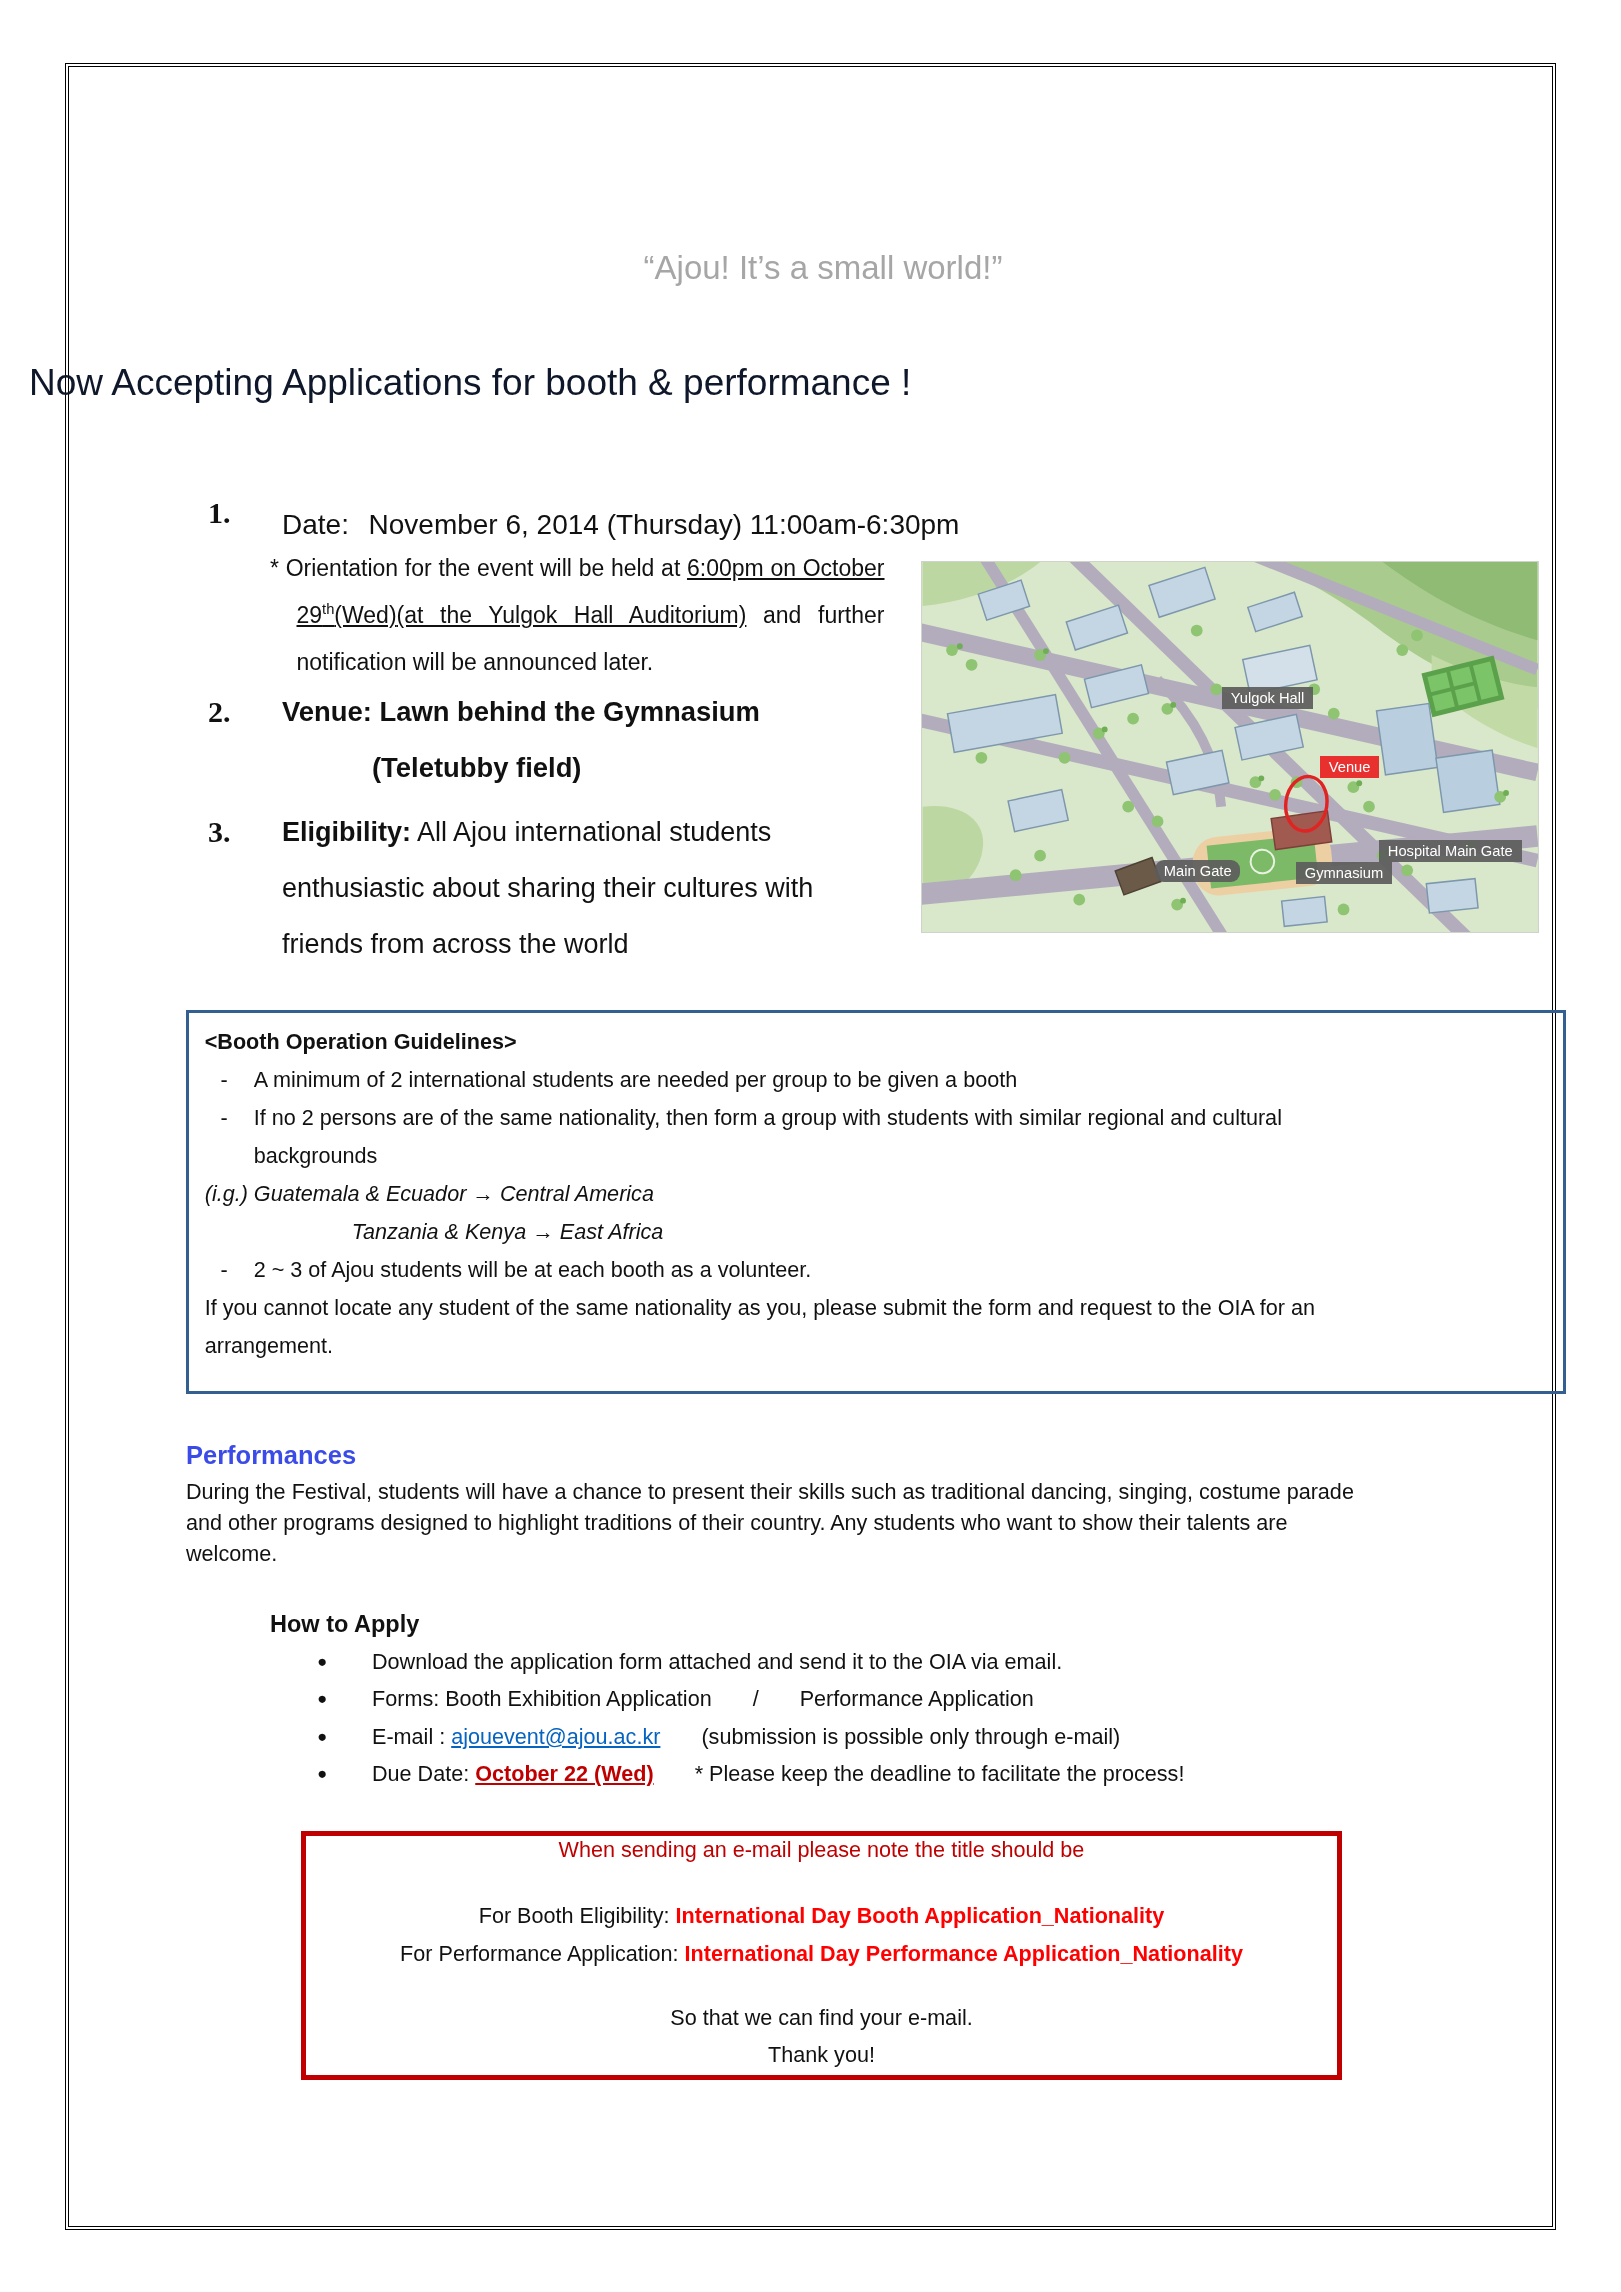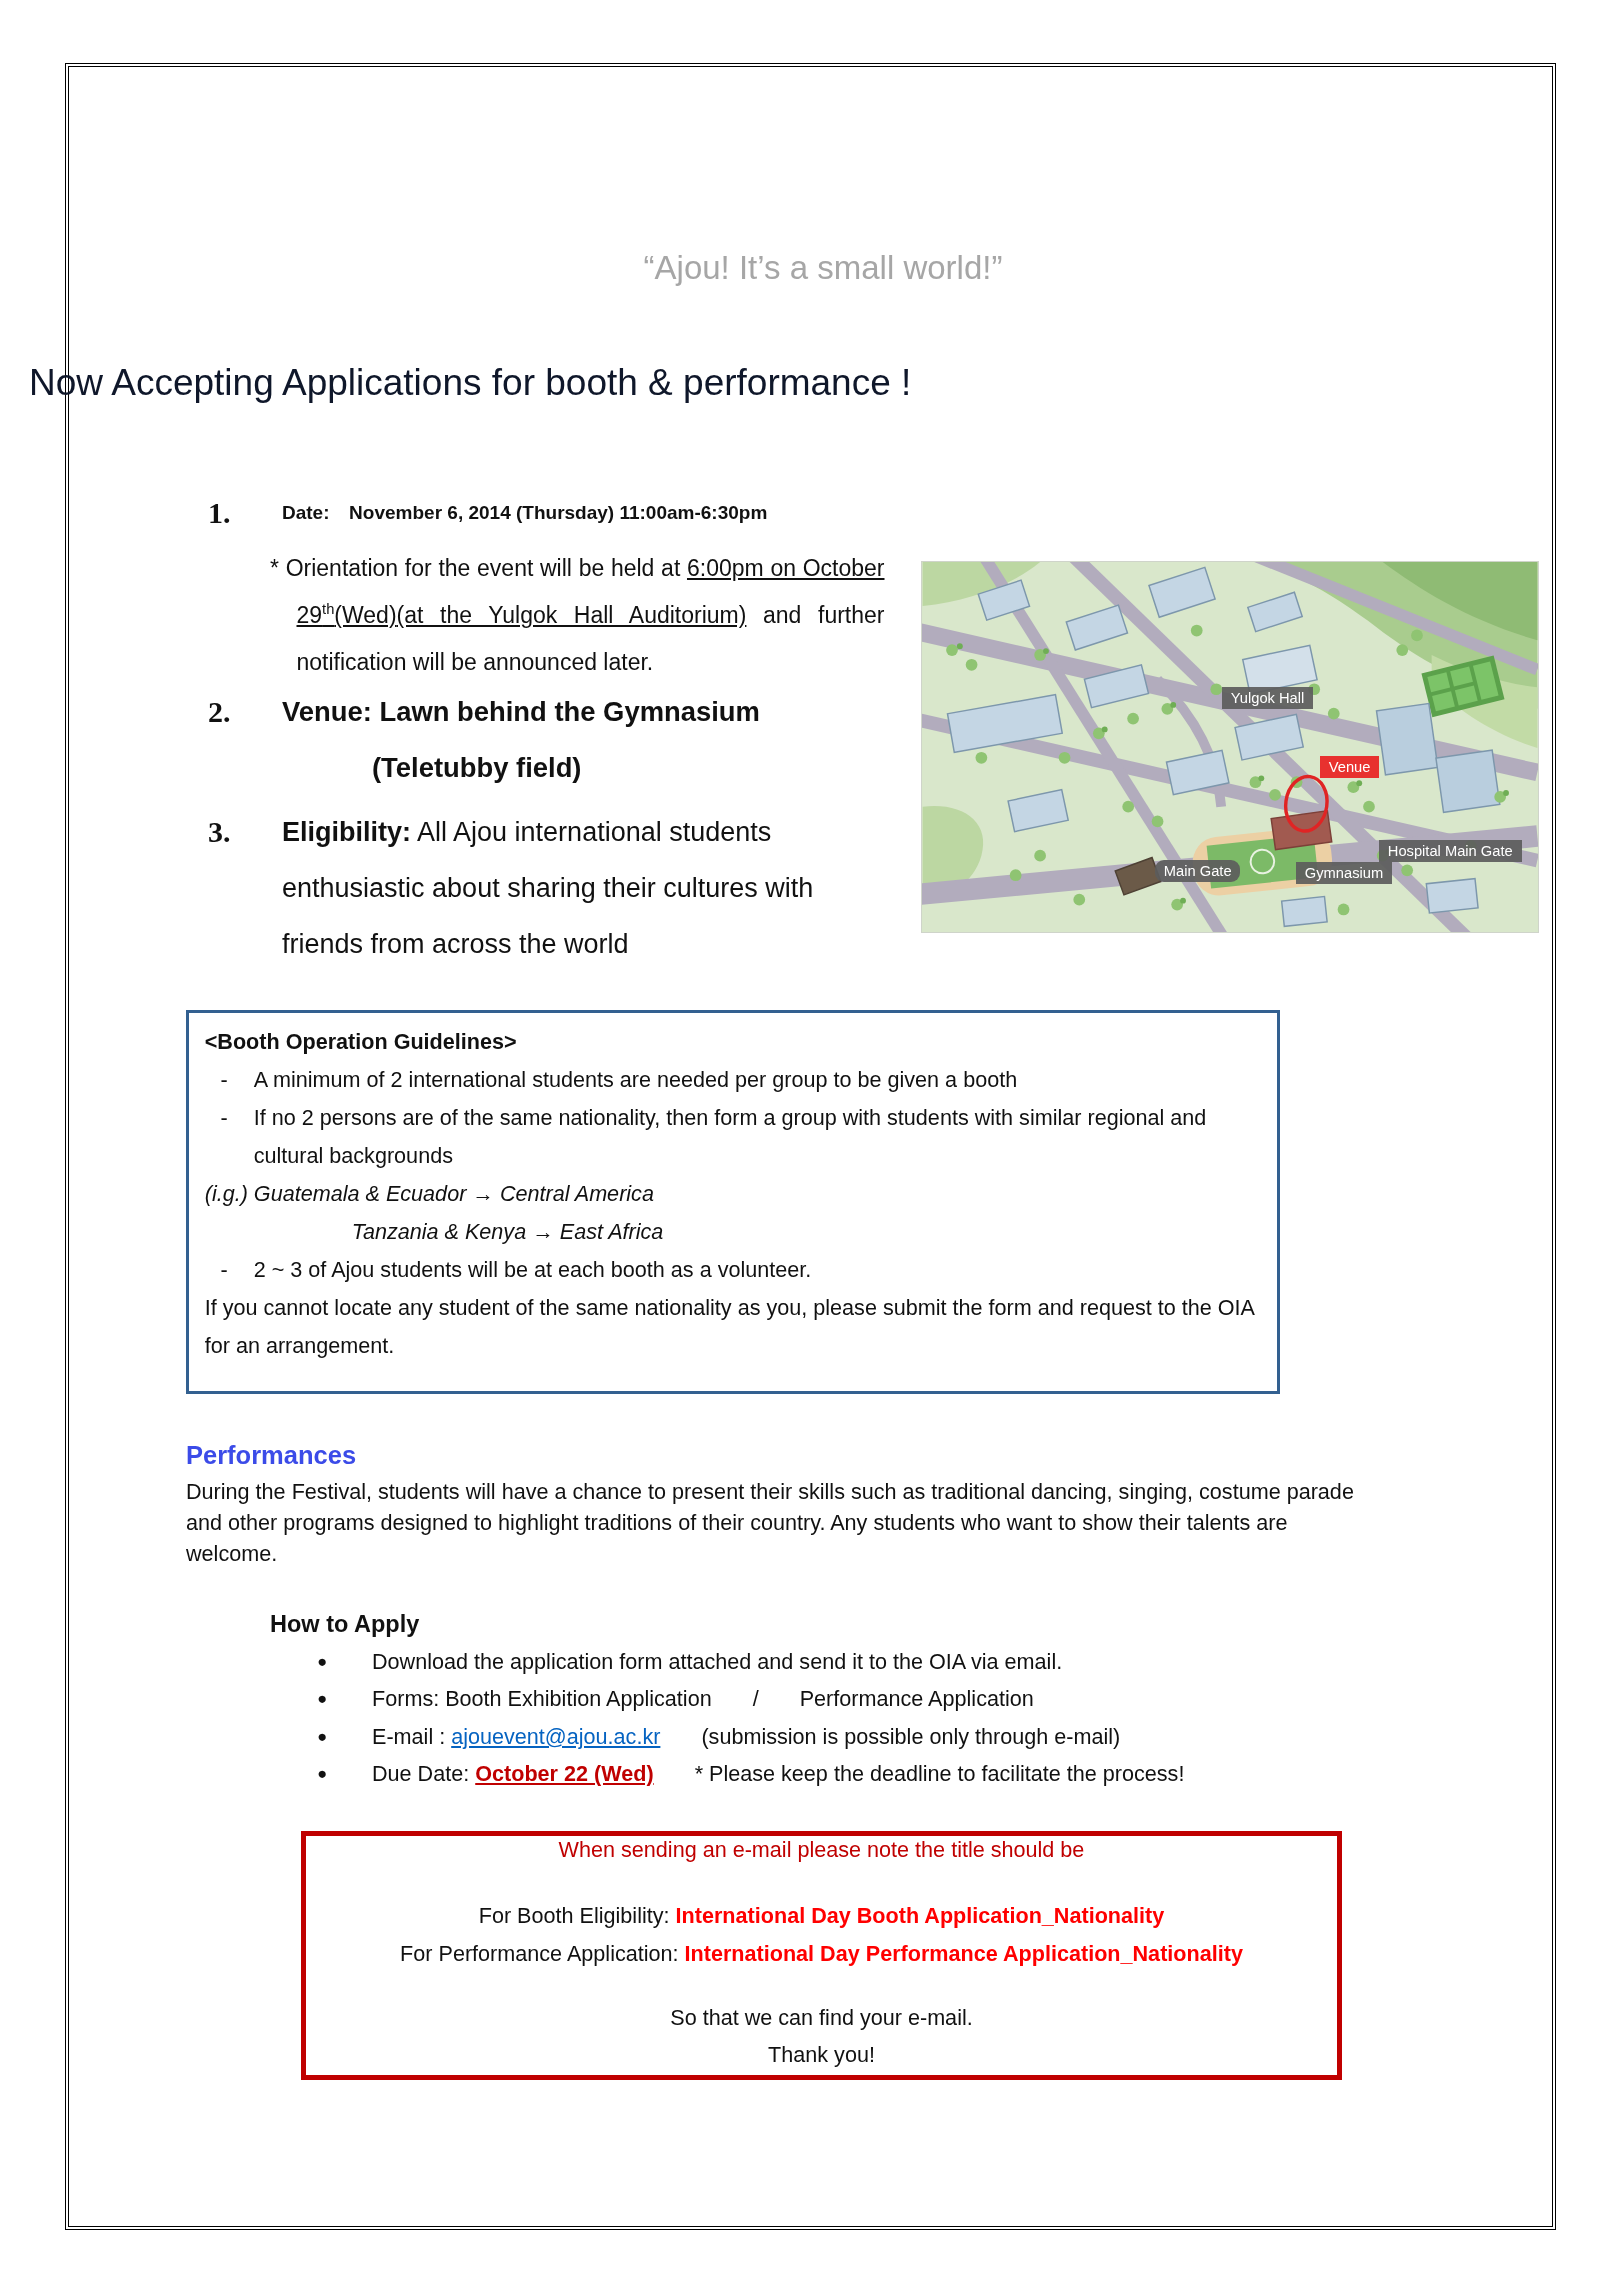--- a/index.html
+++ b/index.html
@@ -25,21 +25,21 @@
   #doc-subtitle{left:29px;top:245px;width:1588px;text-align:center;
     font-size:33px;color:#A6A6A6;line-height:45px;font-weight:400;}
   #banner{left:29px;top:357px;width:1588px;text-align:left;
     font-size:37px;font-weight:normal;color:#0f172a;line-height:51px;}
 
   
   .num-item{display:flex;align-items:flex-start;}
   .num{width:74px;flex:0 0 74px;font-family:"Liberation Serif",serif;
     font-weight:bold;font-size:30px;line-height:41px;}
   #item1{left:208px;top:492px;}
-  #item1 .itext{font-size:19px;font-weight:bold;line-height:41px;white-space:nowrap;}
+  #item1 .itext{font-size:28px;font-weight:normal;line-height:41px;white-space:nowrap;margin-top:12px;}
   #item1 .ival{margin-left:19.6px;}
   #note{left:270px;top:545px;width:588px;font-size:23px;line-height:47px;
     text-align:justify;padding-left:26.5px;text-indent:-26.5px;}
   #note .uline{text-decoration:underline;}
   #note sup{font-size:14.7px;vertical-align:super;line-height:0;}
   #note .bday{font-weight:normal;}
   #item2{left:208px;top:691px;}
   #item2 .itext{font-size:27.4px;font-weight:bold;line-height:41px;white-space:nowrap;}
   #teletubby{left:372px;top:747px;font-size:27.4px;font-weight:bold;line-height:41px;}
   #item3{left:208px;top:804px;}
@@ -53,21 +53,21 @@
   .map-label{position:absolute;background:rgba(92,92,92,0.92);color:#ffffff;
     font-size:14.7px;line-height:16.7px;padding:2.9px 8.8px;white-space:nowrap;}
   .map-label.red{background:#E8312F;}
   #lbl-yulgok{left:300px;top:125px;}
   #lbl-venue{left:398px;top:194px;}
   #lbl-main-gate{left:233px;top:298px;border-radius:9px;}
   #lbl-gym{left:374px;top:300px;}
   #lbl-hospital{left:457px;top:278px;}
 
   
-  #guidelines-box{left:186px;top:1010px;width:1094px;min-height:384px;
+  #guidelines-box{left:186px;top:1010px;width:1380px;min-height:384px;
     box-sizing:border-box;border:3.9px solid #336090;padding:9.8px 15.7px 19.6px 15.7px;
     font-size:21.6px;line-height:38px;}
   #guidelines-heading{font-weight:bold;}
   .g-bullet{display:flex;}
   .g-bullet .dash{flex:0 0 49px;padding-left:15.7px;box-sizing:border-box;}
   .g-bullet .btext{flex:1;max-width:1152px;}
   .example{font-style:italic;}
   #example1{}
   #example2{margin-left:147px;}
   #guidelines-footer{max-width:1191px;}

